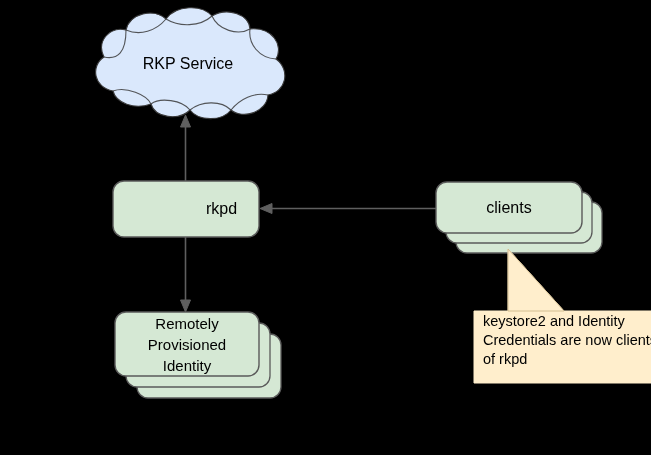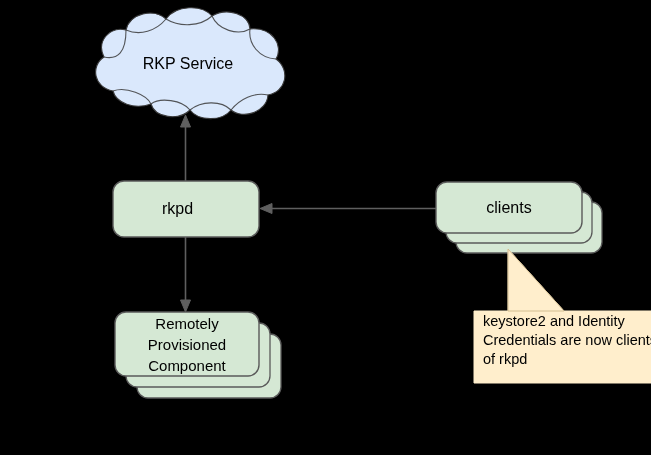--- a/index.html
+++ b/index.html
@@ -43,20 +43,21 @@
     width: 188px;
     height: 108px;
     font-size: 16px;
   }
   .rkpd-label {
     left: 67px;
     top: 181px;
     width: 129px;
     height: 56px;
     font-size: 16px;
+    padding-left: 44px;
   }
   .clients-label {
     left: 390px;
     top: 182px;
     width: 146px;
     height: 51px;
     font-size: 16px;
     border-radius: 18px;
   }
   .rpc-label {
@@ -156,17 +157,17 @@
   </svg>
 
   <div class="node-label cloud-label">RKP Service</div>
 
   <div class="node-label rkpd-label">rkpd</div>
 
   <div class="node-label clients-label">clients</div>
 
   <div class="node-label rpc-label">Remotely
 Provisioned
-Component</div>
+Identity</div>
 
   <div class="node-label callout-label">keystore2 and Identity Credentials are now clients of rkpd</div>
 
 </div>
 
 </body></html>

